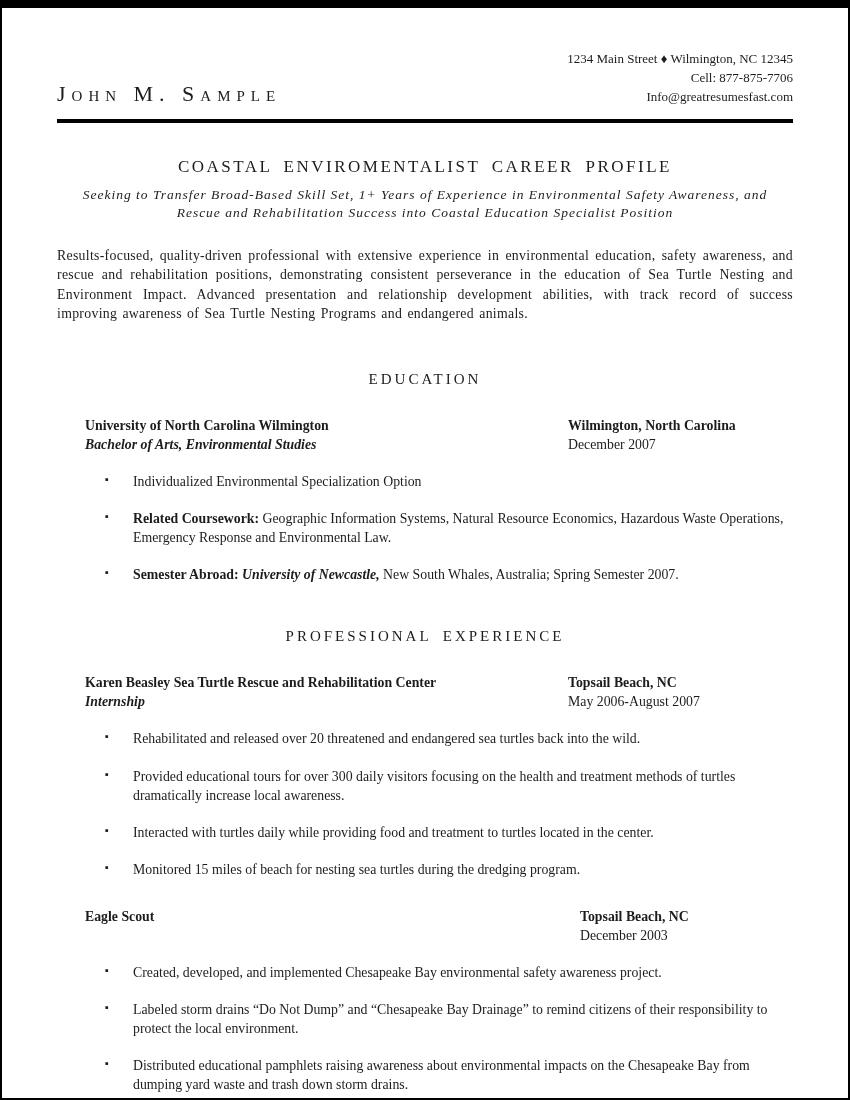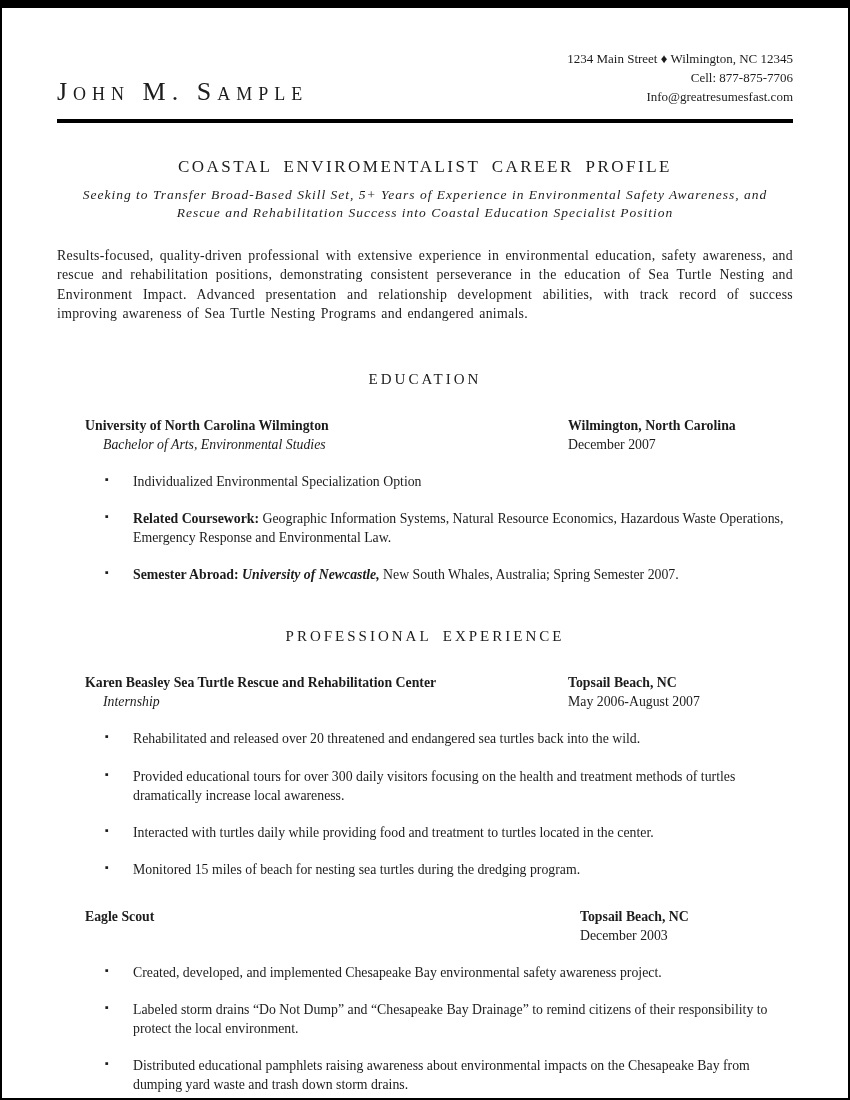--- a/index.html
+++ b/index.html
@@ -11,21 +11,21 @@
     border-top-width: 8px;
     font-family: "Liberation Serif", "DejaVu Serif", serif;
     color: #1c1c1c;
     overflow: hidden;
   }
   .inner { padding: 0 55px; }
 
   
   .header { display: flex; justify-content: space-between; align-items: flex-end; margin-top: 42px; }
   .name {
-    font-size: 26px;
+    font-size: 22px;
     font-variant: small-caps;
     letter-spacing: 6px;
     white-space: nowrap;
     line-height: 1;
     padding-bottom: 2px;
   }
   .contact { text-align: right; font-size: 13px; line-height: 1.45; }
   .header-rule { height: 4px; background: #000; margin-top: 12px; }
 
   
@@ -50,21 +50,21 @@
   .sh-education { margin-top: 48px; }
   .sh-experience { margin-top: 44px; }
 
   
   .entry { margin-top: 28px; padding-left: 28px; font-size: 13.8px; }
   .row { display: flex; line-height: 1.38; }
   .row-left { flex: 1 1 auto; }
   .row-right { flex: 0 0 225px; }
   .eagle-right { padding-left: 12px; box-sizing: border-box; }
   .bold { font-weight: bold; }
-  .bolditalic { font-weight: normal; font-style: italic; margin-left: 18px; }
+  .bolditalic { font-weight: bold; font-style: italic; }
   .bi { font-style: italic; }
 
   
   .bullets { margin-top: 5px; }
   .bullet { display: flex; padding-left: 20px; line-height: 1.38; margin-top: 18px; }
   .marker { flex: 0 0 28px; font-size: 11px; }
   .marker::before { content: "▪"; }
   .btext { flex: 1 1 auto; }
   .btext b { font-weight: bold; }
 </style>
@@ -78,21 +78,21 @@
       <div class="name">John M. Sample</div>
       <div class="contact">
         <div>1234 Main Street  ♦  Wilmington, NC 12345</div>
         <div>Cell: 877-875-7706</div>
         <div>Info@greatresumesfast.com</div>
       </div>
     </div>
     <div class="header-rule"></div>
 
     <div class="profile-title">COASTAL ENVIROMENTALIST CAREER PROFILE</div>
-    <div class="profile-subtitle">Seeking to Transfer Broad-Based Skill Set, 5+ Years of Experience in Environmental Safety Awareness, and Rescue and Rehabilitation Success into Coastal Education Specialist Position</div>
+    <div class="profile-subtitle">Seeking to Transfer Broad-Based Skill Set, 1+ Years of Experience in Environmental Safety Awareness, and Rescue and Rehabilitation Success into Coastal Education Specialist Position</div>
     <div class="profile-summary">Results-focused, quality-driven professional with extensive experience in environmental education, safety awareness, and rescue and rehabilitation positions, demonstrating consistent perseverance in the education of Sea Turtle Nesting and Environment Impact. Advanced presentation and relationship development abilities, with track record of success improving awareness of Sea Turtle Nesting Programs and endangered animals.</div>
 
     <div class="section-heading sh-education">EDUCATION</div>
 
     <div class="entry">
       <div class="row">
         <div class="row-left bold">University of North Carolina Wilmington</div>
         <div class="row-right bold">Wilmington, North Carolina</div>
       </div>
       <div class="row">

